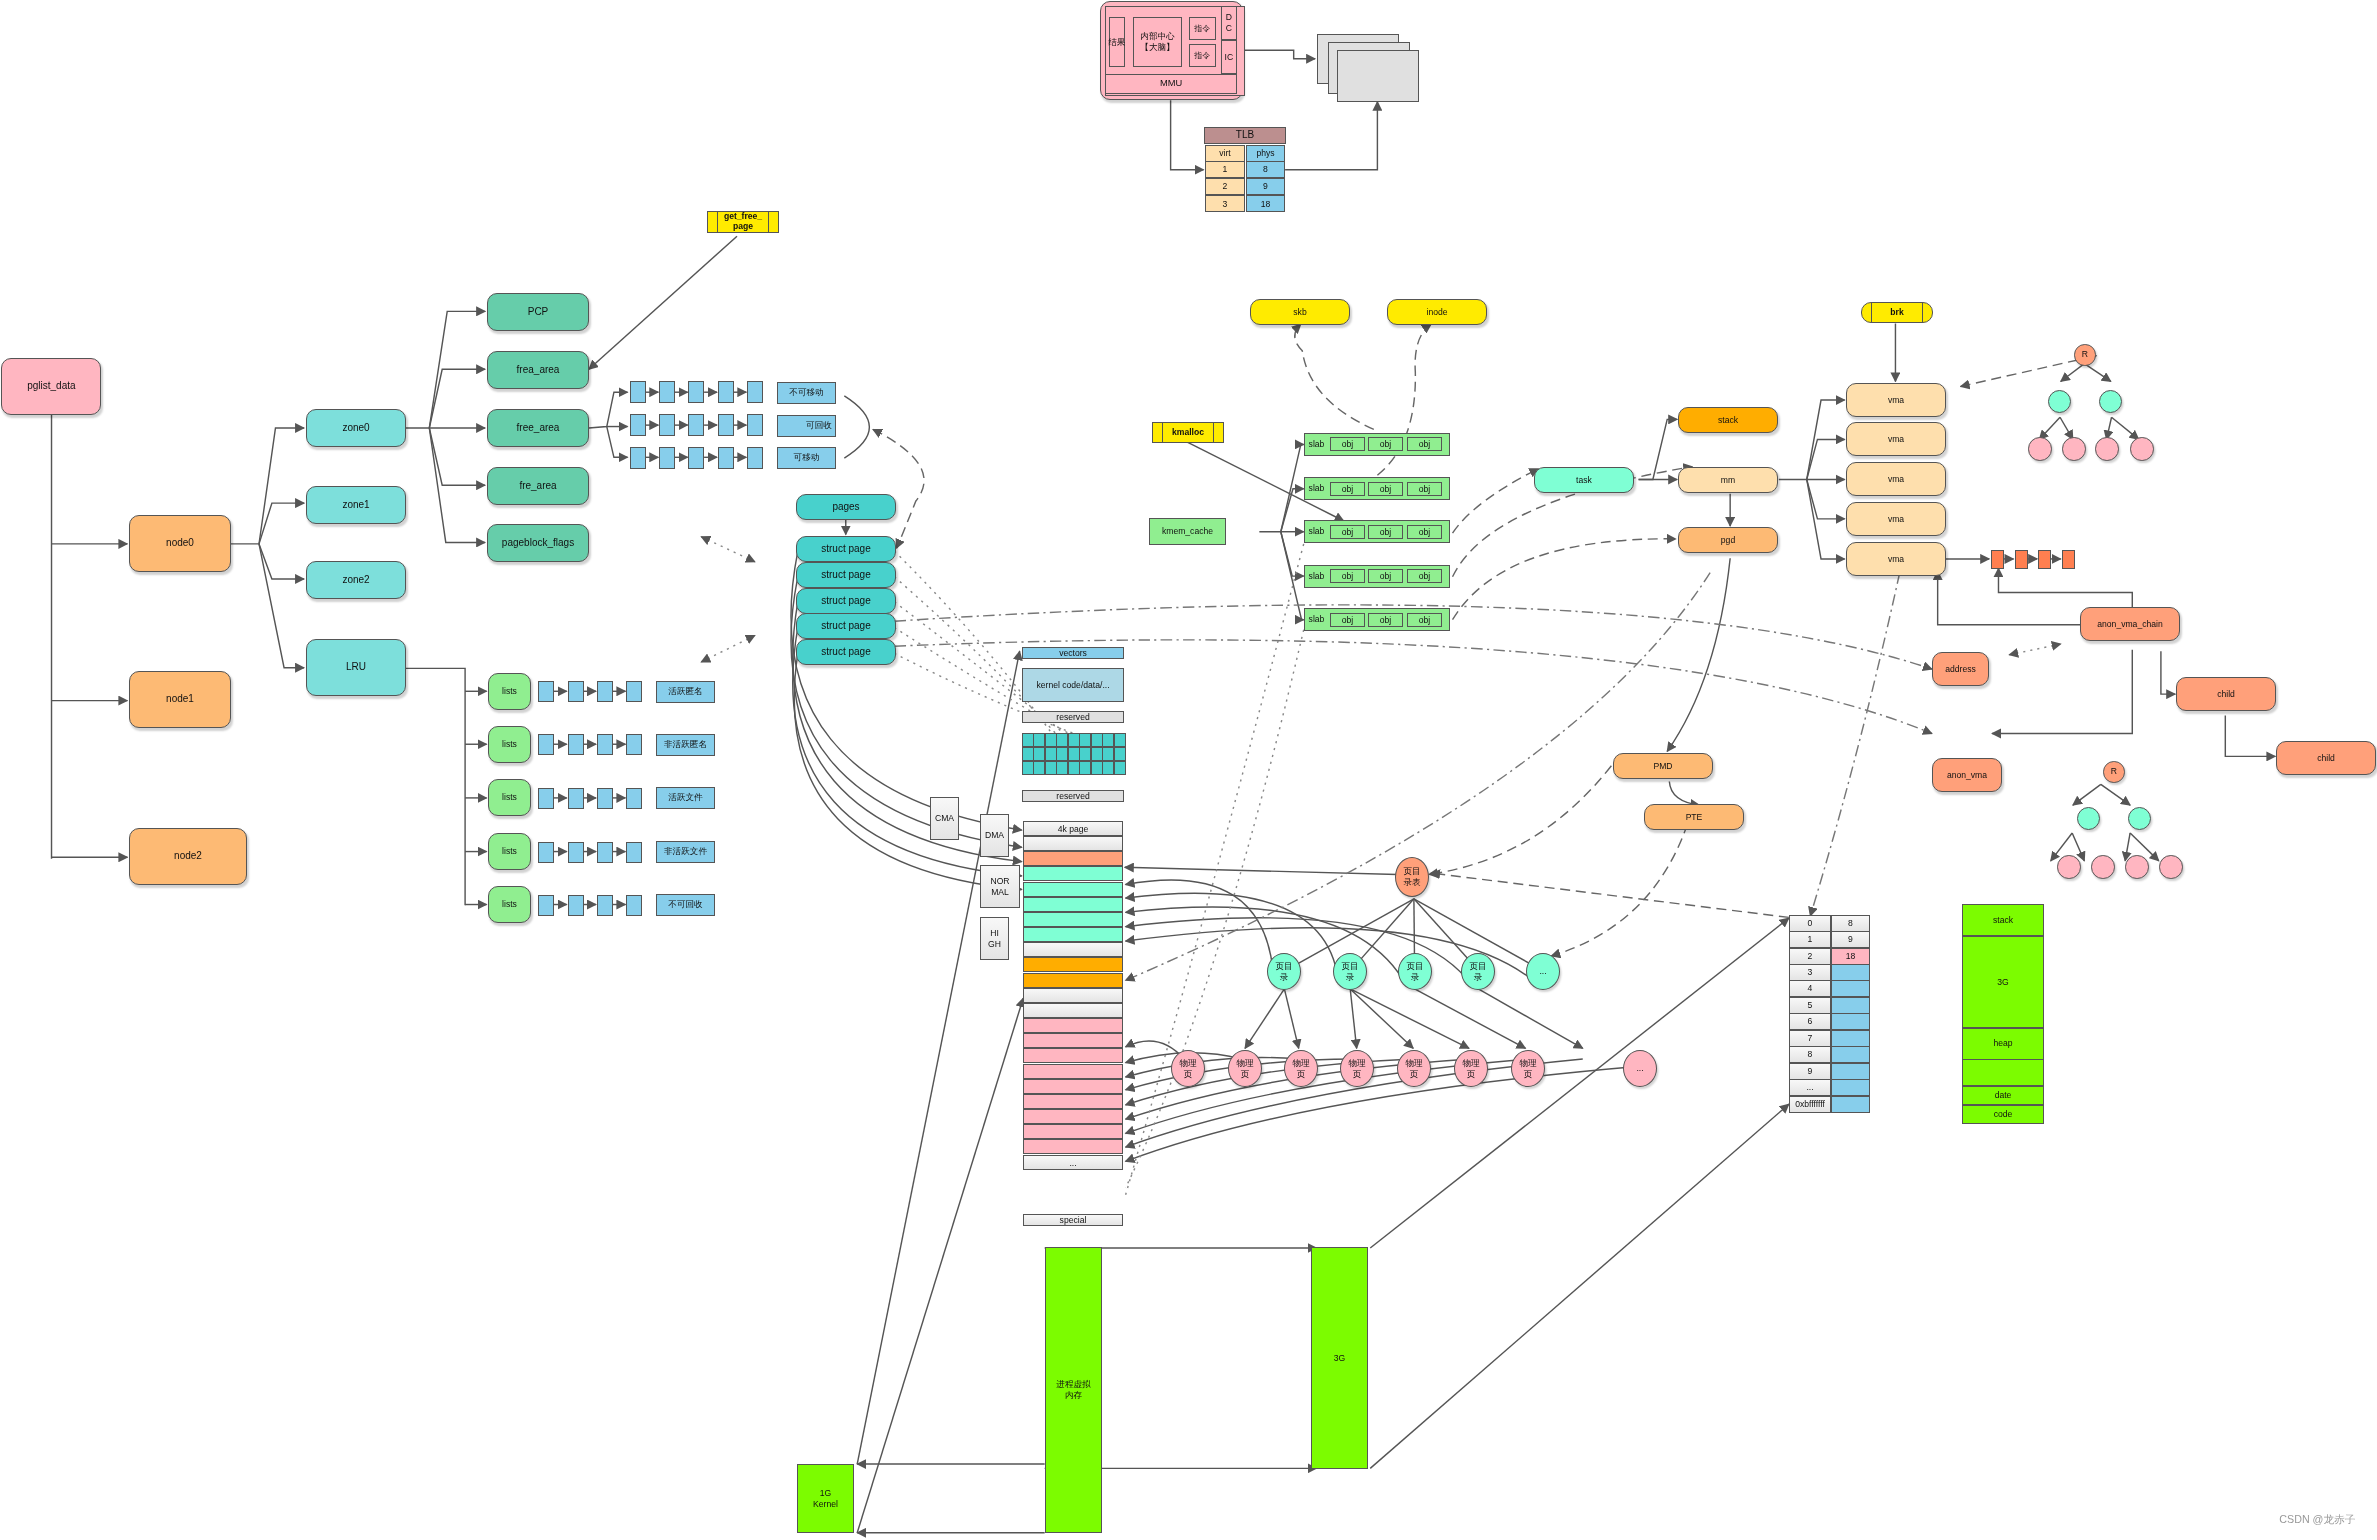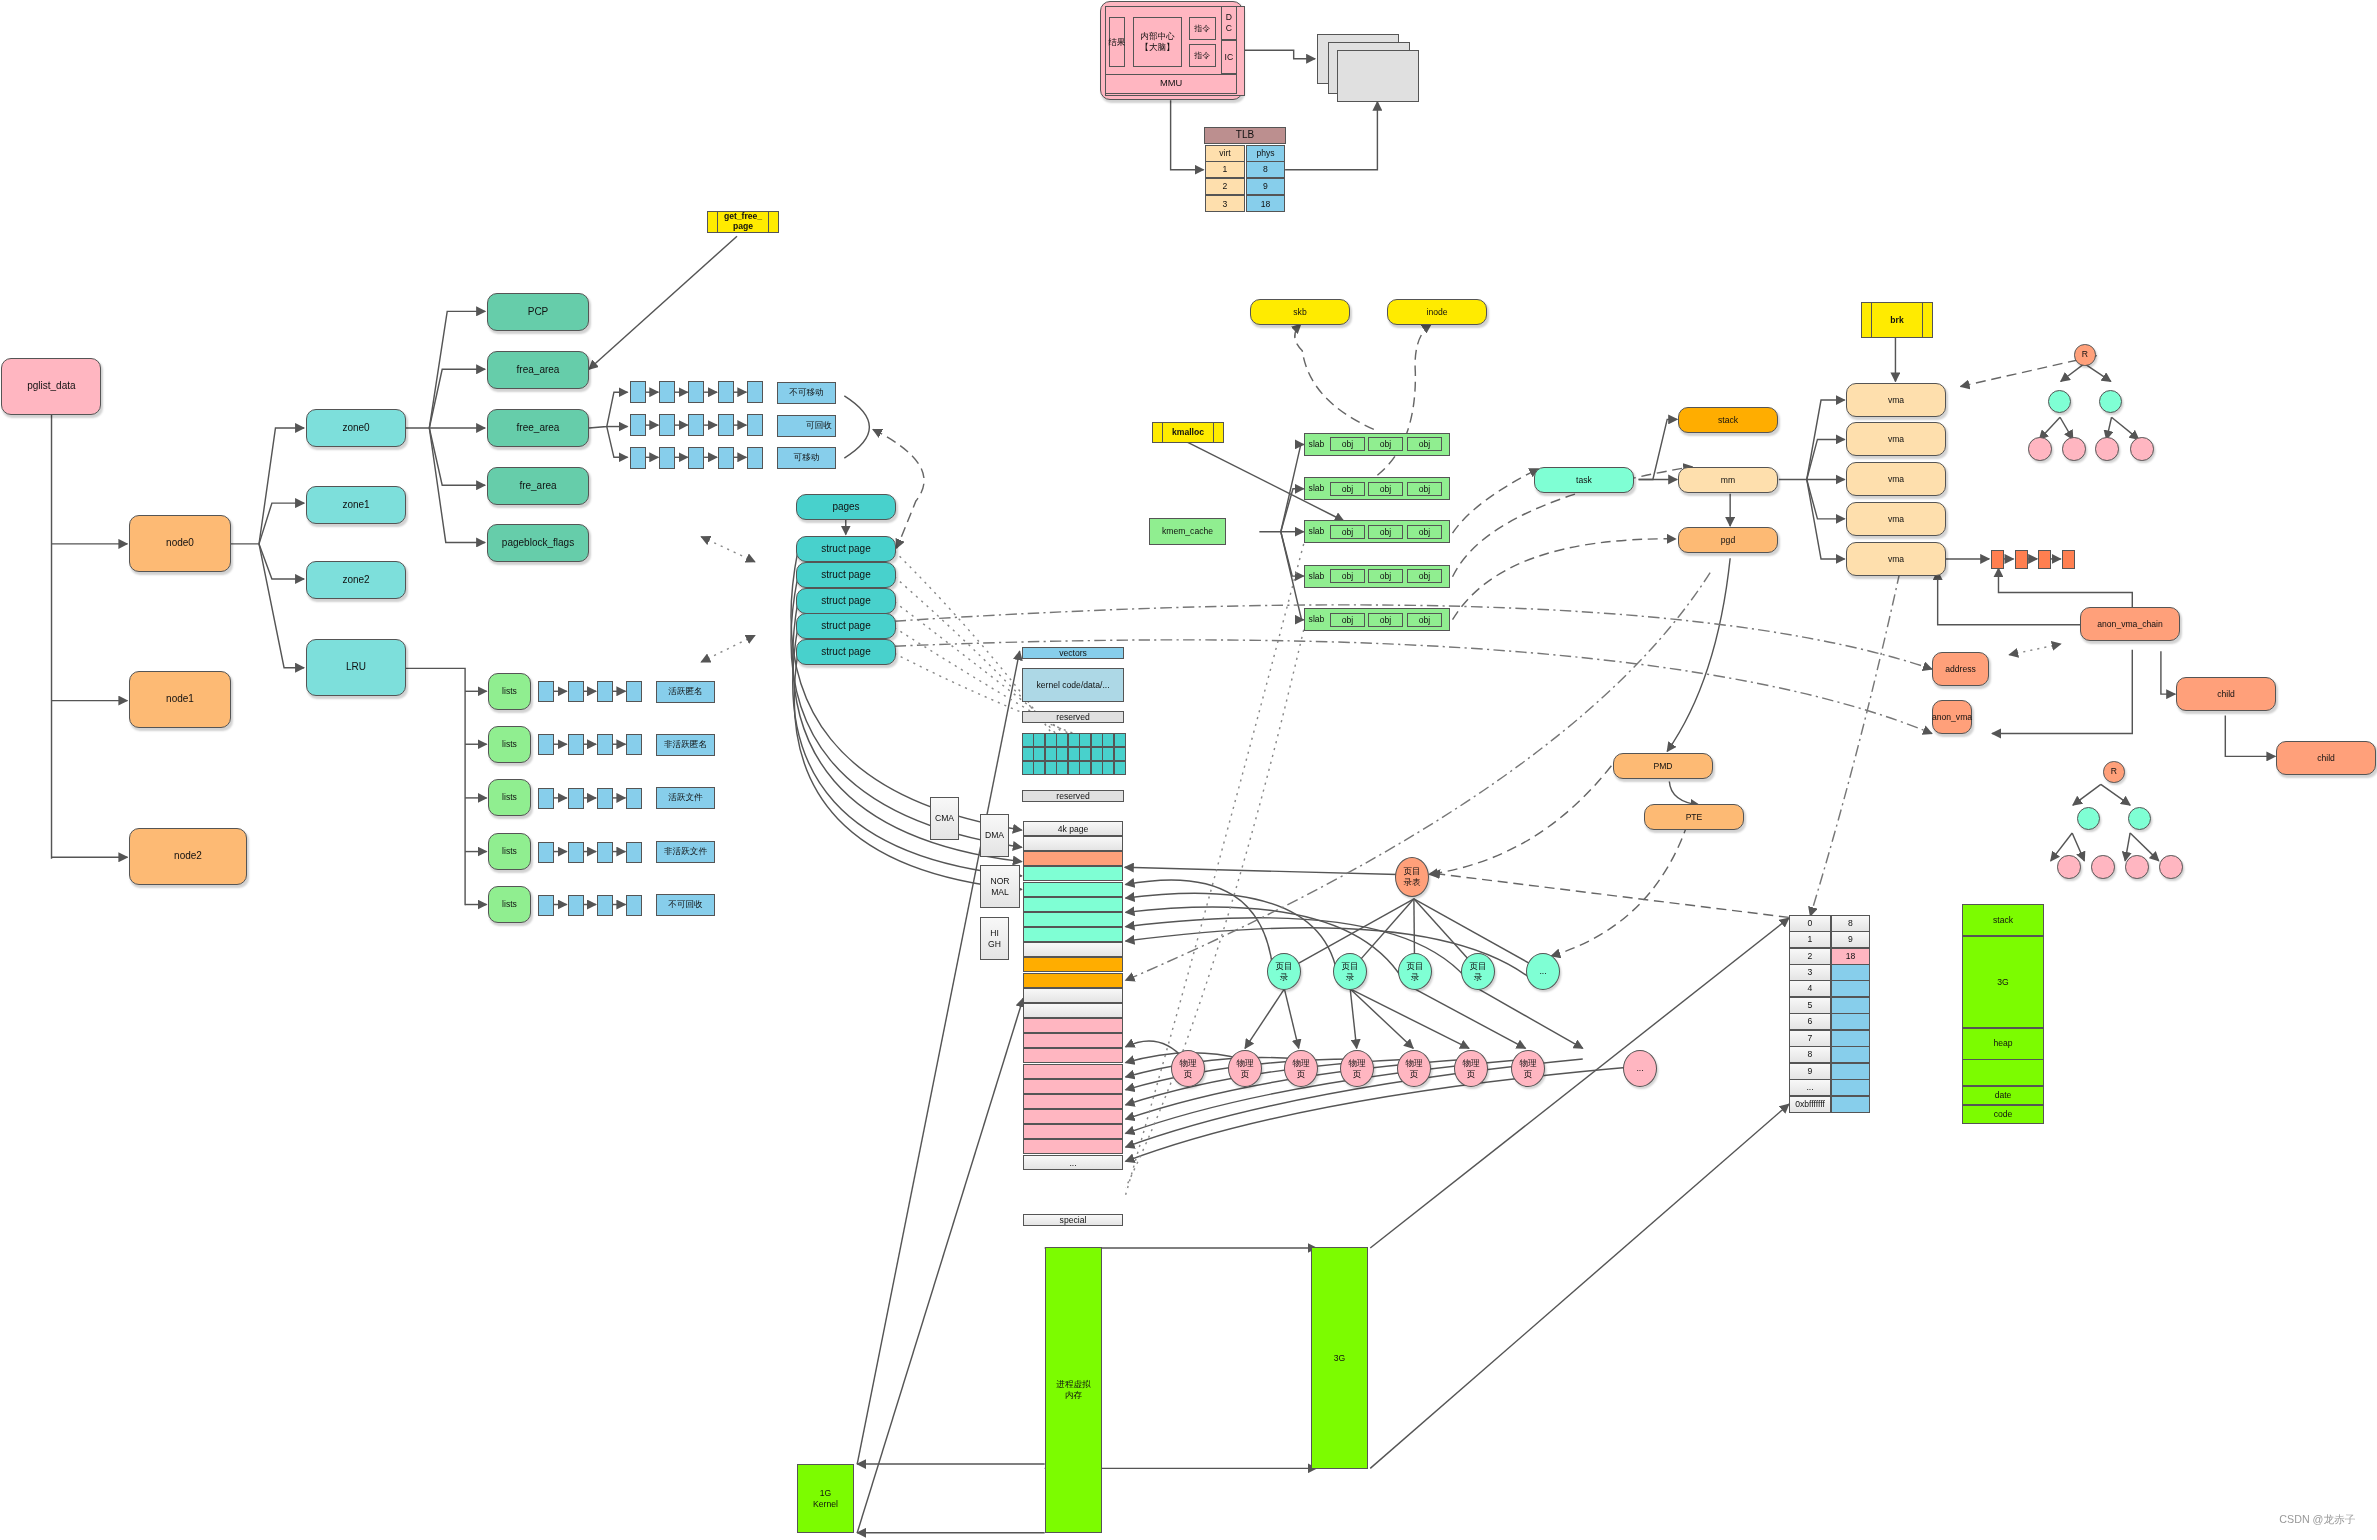--- a/index.html
+++ b/index.html
@@ -430,35 +430,35 @@
   </div>
 <div class="n r yellow small" style="left:1250px;top:299px;width:100px;height:26px;">skb</div>
 <div class="n r yellow small" style="left:1387px;top:299px;width:100px;height:26px;">inode</div>
 
 <div class="n r aqua small" style="left:1534px;top:467px;width:100px;height:26px;">task</div>
 <div class="n r orange small" style="left:1678px;top:407px;width:100px;height:26px;">stack</div>
 <div class="n r peach small" style="left:1678px;top:467px;width:100px;height:26px;">mm</div>
 <div class="n r blue small" style="left:1678px;top:527px;width:100px;height:26px;">pgd</div>
 <div class="n r blue small" style="left:1613px;top:753px;width:100px;height:26px;">PMD</div>
 <div class="n r blue small" style="left:1644px;top:804px;width:100px;height:26px;">PTE</div>
-<div class="n fn small bold" style="left:1861px;top:302px;width:72px;height:36px;">brk</div>
+<div class="n fn small bold" style="left:1861px;top:302px;width:72px;height:21px;border-radius:10px;">brk</div>
 <div class="n r peach small" style="left:1846px;top:383px;width:100px;height:34px;">vma</div>
 <div class="n r peach small" style="left:1846px;top:422px;width:100px;height:34px;">vma</div>
 <div class="n r peach small" style="left:1846px;top:462px;width:100px;height:34px;">vma</div>
 <div class="n r peach small" style="left:1846px;top:502px;width:100px;height:34px;">vma</div>
 <div class="n r peach small" style="left:1846px;top:542px;width:100px;height:34px;">vma</div>
 <div id="anonChain">
     <div class="n sq coral" style="left:1991px;top:550px;width:13px;height:18.6px;box-shadow:none;"></div>
     <div class="n sq coral" style="left:2015px;top:550px;width:13px;height:18.6px;box-shadow:none;"></div>
     <div class="n sq coral" style="left:2038px;top:550px;width:13px;height:18.6px;box-shadow:none;"></div>
     <div class="n sq coral" style="left:2062px;top:550px;width:13px;height:18.6px;box-shadow:none;"></div>
   </div>
 <div class="n r salmon small" style="left:2080px;top:607px;width:100px;height:34px;">anon_vma_chain</div>
 <div class="n r salmon small" style="left:1932px;top:652px;width:57px;height:34px;">address</div>
-<div class="n r salmon small" style="left:1932px;top:700px;width:40px;height:34px;">anon_vma</div>
+<div class="n r salmon small" style="left:1932px;top:758px;width:70px;height:34px;">anon_vma</div>
 <div class="n r salmon small" style="left:2176px;top:677px;width:100px;height:34px;">child</div>
 <div class="n r salmon small" style="left:2276px;top:741px;width:100px;height:34px;">child</div>
 
 <div id="rbTrees">
     <div class="n c salmon small" style="left:2074px;top:344px;width:21.5px;height:21.5px;">R</div>
     <div class="n c aqua" style="left:2048px;top:390px;width:23px;height:23px;"></div>
     <div class="n c aqua" style="left:2099px;top:390px;width:23px;height:23px;"></div>
     <div class="n c pink" style="left:2028px;top:437px;width:23.6px;height:23.6px;"></div>
     <div class="n c pink" style="left:2062px;top:437px;width:23.6px;height:23.6px;"></div>
     <div class="n c pink" style="left:2095px;top:437px;width:23.6px;height:23.6px;"></div>

